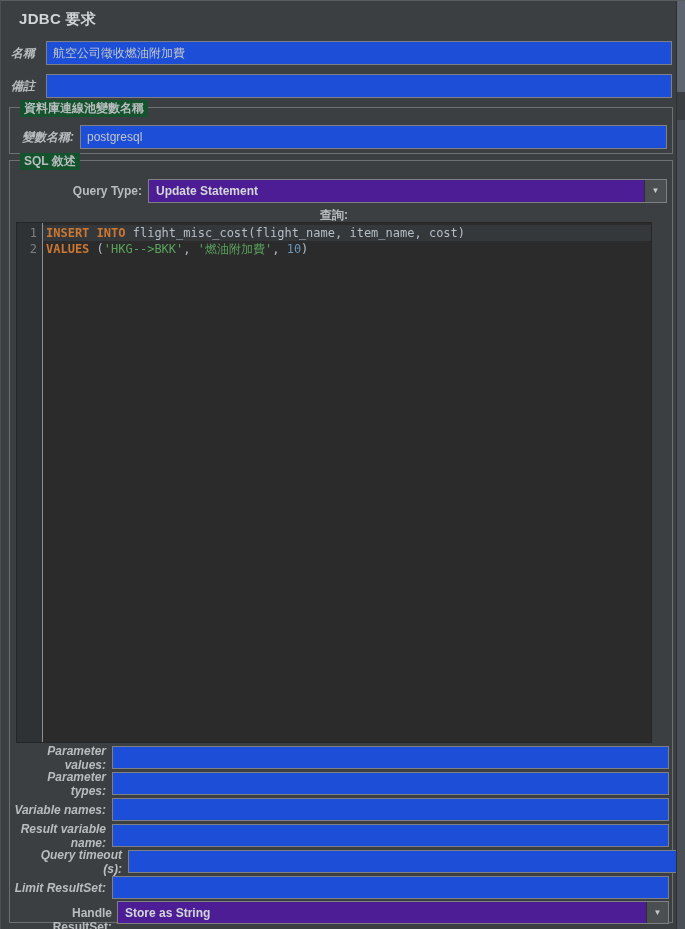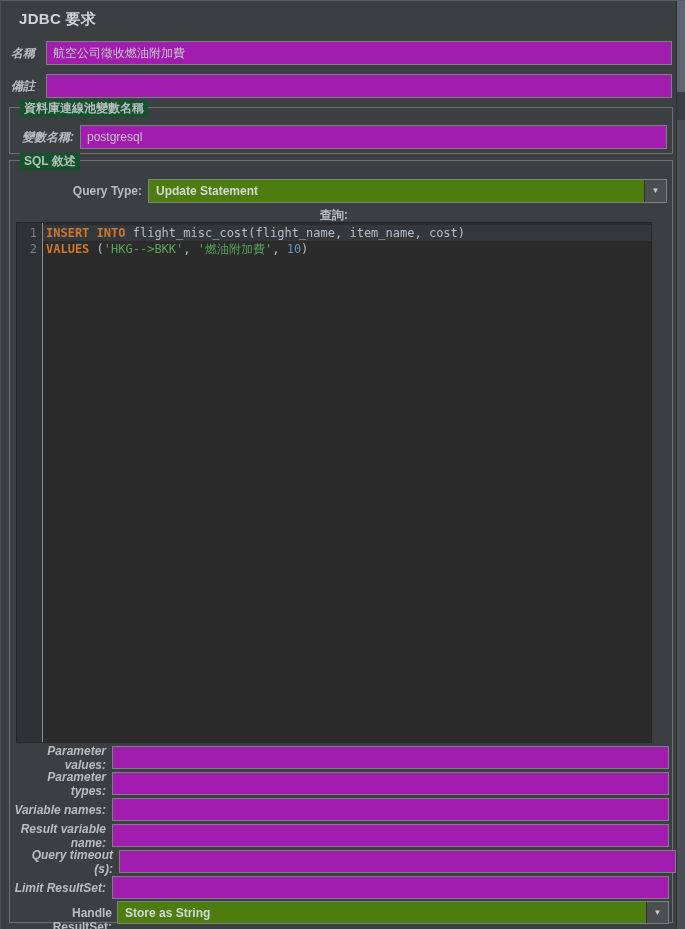--- a/index.html
+++ b/index.html
@@ -17,35 +17,35 @@
   .title {
     position:absolute; left:18px; top:9px;
     font-size:15px; font-weight:bold; color:#d2d5d7; letter-spacing:.3px;
   }
   .frow { position:absolute; display:flex; align-items:center; }
   .frow > label {
     flex:none; font-size:12px; font-weight:bold; color:#b9bdbf; padding-right:6px;font-style:italic;
   }
   .frow > input, .txt {
     flex:1 1 auto; height:24px;
-    background:#a21caf; border:1px solid #7d8184; color:#c3c6c8;
+    background:#1d4ed8; border:1px solid #7d8184; color:#c3c6c8;
     font-family:"Liberation Sans", sans-serif; font-size:12px; padding:0 6px;
     outline:none; min-width:0;
   }
   .group {
     position:absolute; border:1px solid #6d7173;
   }
   .group-title {
     position:absolute; top:-8px; left:10px; padding:0 4px;
     background:#14532d; font-size:12px; font-weight:bold; color:#b9bdbf;
   }
   
   .combo {
     position:absolute; display:flex; align-items:stretch;
-    background:#4d7c0f; border:1px solid #7d8184; height:24px; cursor:default;
+    background:#4c1d95; border:1px solid #7d8184; height:24px; cursor:default;
   }
   .combo .combo-value {
     flex:1 1 auto; display:flex; align-items:center; padding:0 7px;
     font-size:12px; font-weight:bold; color:#d4d7d9; overflow:hidden; white-space:nowrap;
   }
   .combo .combo-btn {
     flex:none; width:22px; display:flex; align-items:center; justify-content:center;
     border-left:1px solid #2c2f31; background:#4b4f52;
   }
   .combo .combo-btn span { font-size:8px; color:#c7cacc; line-height:1; }
@@ -137,21 +137,21 @@
       <input type="text" value="" style="">
     </div>
     <div class="frow prow" style="left:0; top:637px; width:659px; height:23px;">
       <label>Variable names:</label>
       <input type="text" value="" style="">
     </div>
     <div class="frow prow" style="left:0; top:663px; width:659px; height:23px;">
       <label>Result variable name:</label>
       <input type="text" value="" style="">
     </div>
-    <div class="frow prow" style="left:7px; top:689px; width:659px; height:23px;">
+    <div class="frow prow" style="left:16px; top:689px; width:659px; height:23px;">
       <label>Query timeout (s):</label>
       <input type="text" value="" style="">
     </div>
     <div class="frow prow" style="left:0; top:715px; width:659px; height:23px;">
       <label>Limit ResultSet:</label>
       <input type="text" value="" style="">
     </div>
 
     <div class="caption" style="left:0; top:745px; width:102px; text-align:right;">Handle ResultSet:</div>
     <div class="combo" style="left:107px; top:740px; width:552px; height:23px;">

